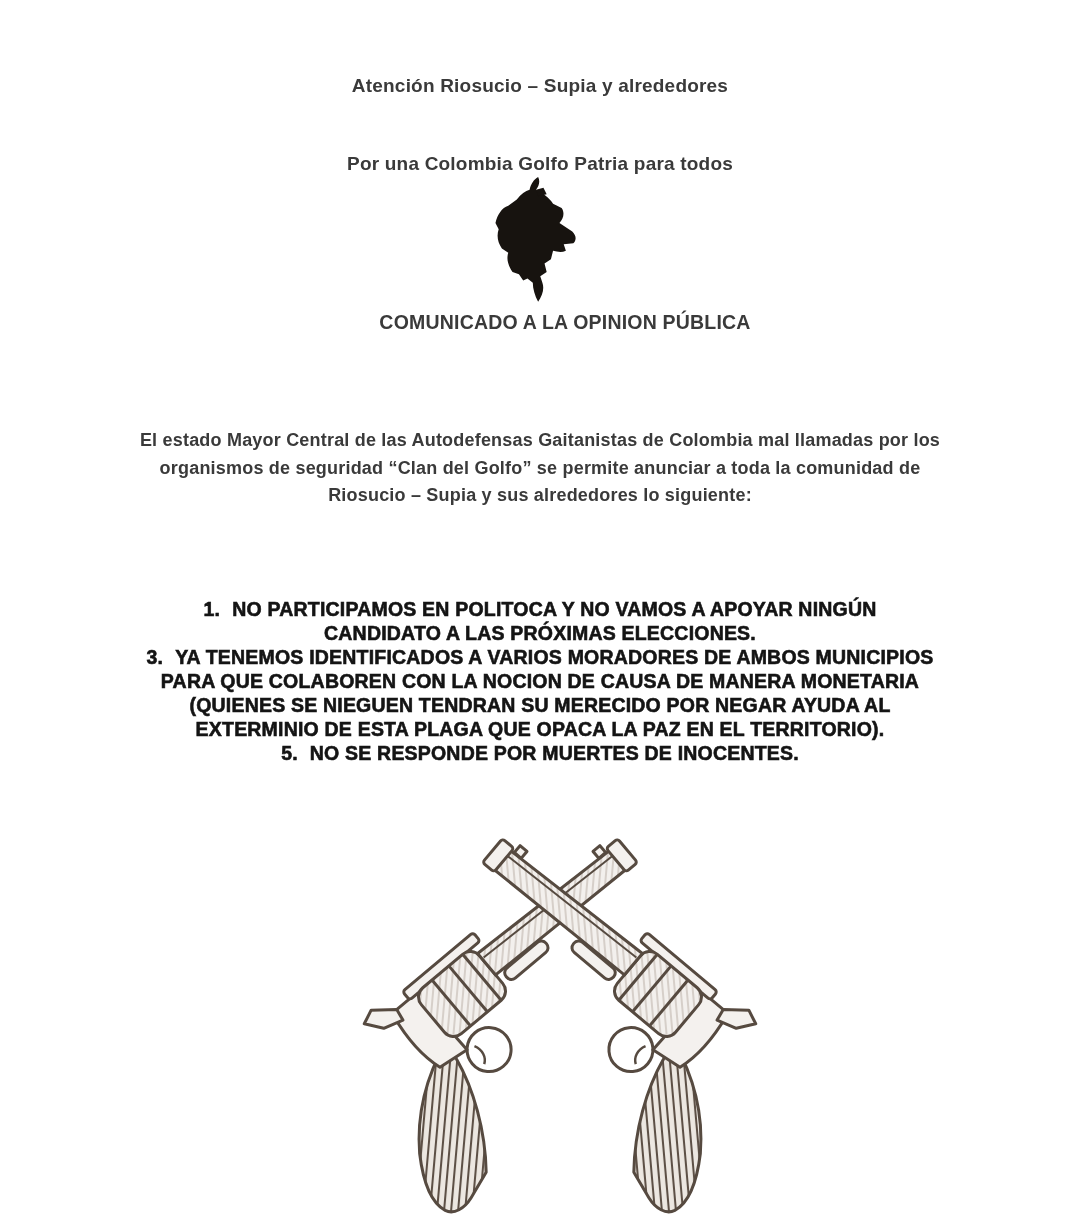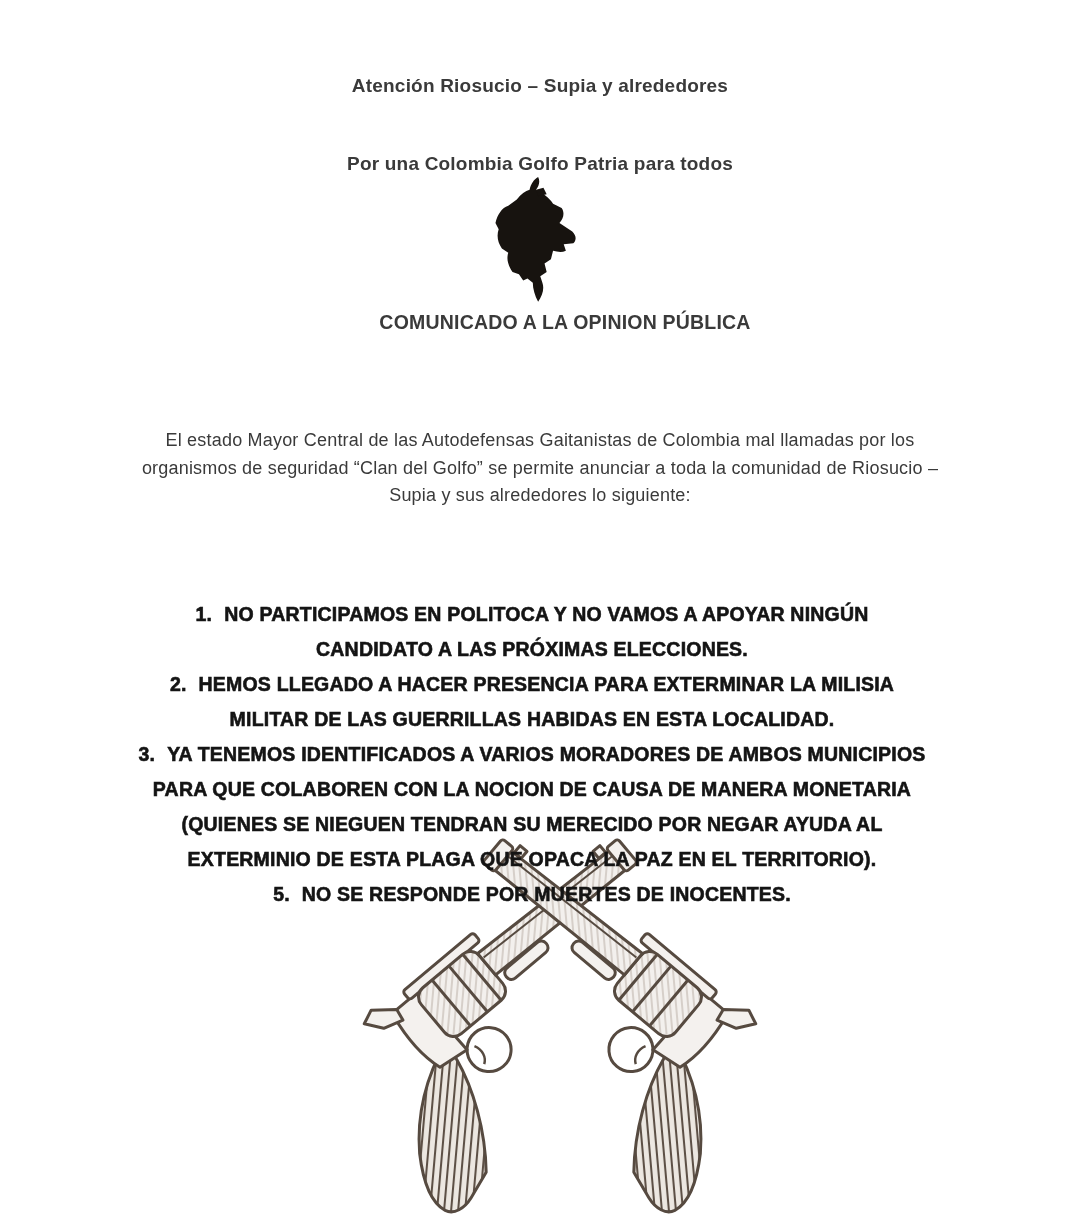--- a/index.html
+++ b/index.html
@@ -19,27 +19,27 @@
     letter-spacing:.2px;
     z-index:2;
   }
   .doc-title{top:75px;font-size:19px;}
   .doc-subtitle{top:153px;font-size:19px;}
   .doc-heading{top:311px;font-size:19.5px;margin-left:25px;}
   .intro{
     position:absolute;top:427px;left:125px;width:830px;
     margin:0;text-align:center;
     font-size:18px;line-height:27.5px;
-    font-weight:400;color:#3a3a3a;letter-spacing:.2px;
+    font-weight:700;color:#3a3a3a;letter-spacing:.2px;
     z-index:2;
   }
   .list{
-    position:absolute;top:597px;left:137px;width:790px;
+    position:absolute;top:597px;left:145px;width:790px;
     text-align:center;
-    font-size:19.5px;line-height:35px;
+    font-size:19.5px;line-height:24px;
     font-weight:700;color:#141414;
     -webkit-text-stroke:.6px #141414;
     letter-spacing:.2px;
     z-index:2;
   }
   .list p{margin:0;}
   .item-num{margin-right:12px;}
   .map-svg{
     position:absolute;left:482px;top:176px;width:108px;height:128px;
     z-index:2;
@@ -135,23 +135,20 @@
           <use href="#gunL"></use>
         </g>
     </g>
   </svg>
 
   <div class="list">
     <p>
       <span class="item-num">1.</span><span>NO PARTICIPAMOS EN POLITOCA Y NO VAMOS A APOYAR NINGÚN CANDIDATO A LAS PRÓXIMAS ELECCIONES.</span>
     </p>
     <p>
-      <span class="item-num">2.</span><span>HEMOS LLEGADO A HACER PRESENCIA PARA EXTERMINAR LA MILISIA MILITAR DE LAS GUERRILLAS HABIDAS EN ESTA LOCALIDAD.</span>
-    </p>
-    <p>
       <span class="item-num">3.</span><span>YA TENEMOS IDENTIFICADOS A VARIOS MORADORES DE AMBOS MUNICIPIOS PARA QUE COLABOREN CON LA NOCION DE CAUSA DE MANERA MONETARIA (QUIENES SE NIEGUEN TENDRAN SU MERECIDO POR NEGAR AYUDA AL EXTERMINIO DE ESTA PLAGA QUE OPACA LA PAZ EN EL TERRITORIO).</span>
     </p>
     <p>
       <span class="item-num">5.</span><span>NO SE RESPONDE POR MUERTES DE INOCENTES.</span>
     </p>
   </div>
 
 </div>
 
 </body></html>

